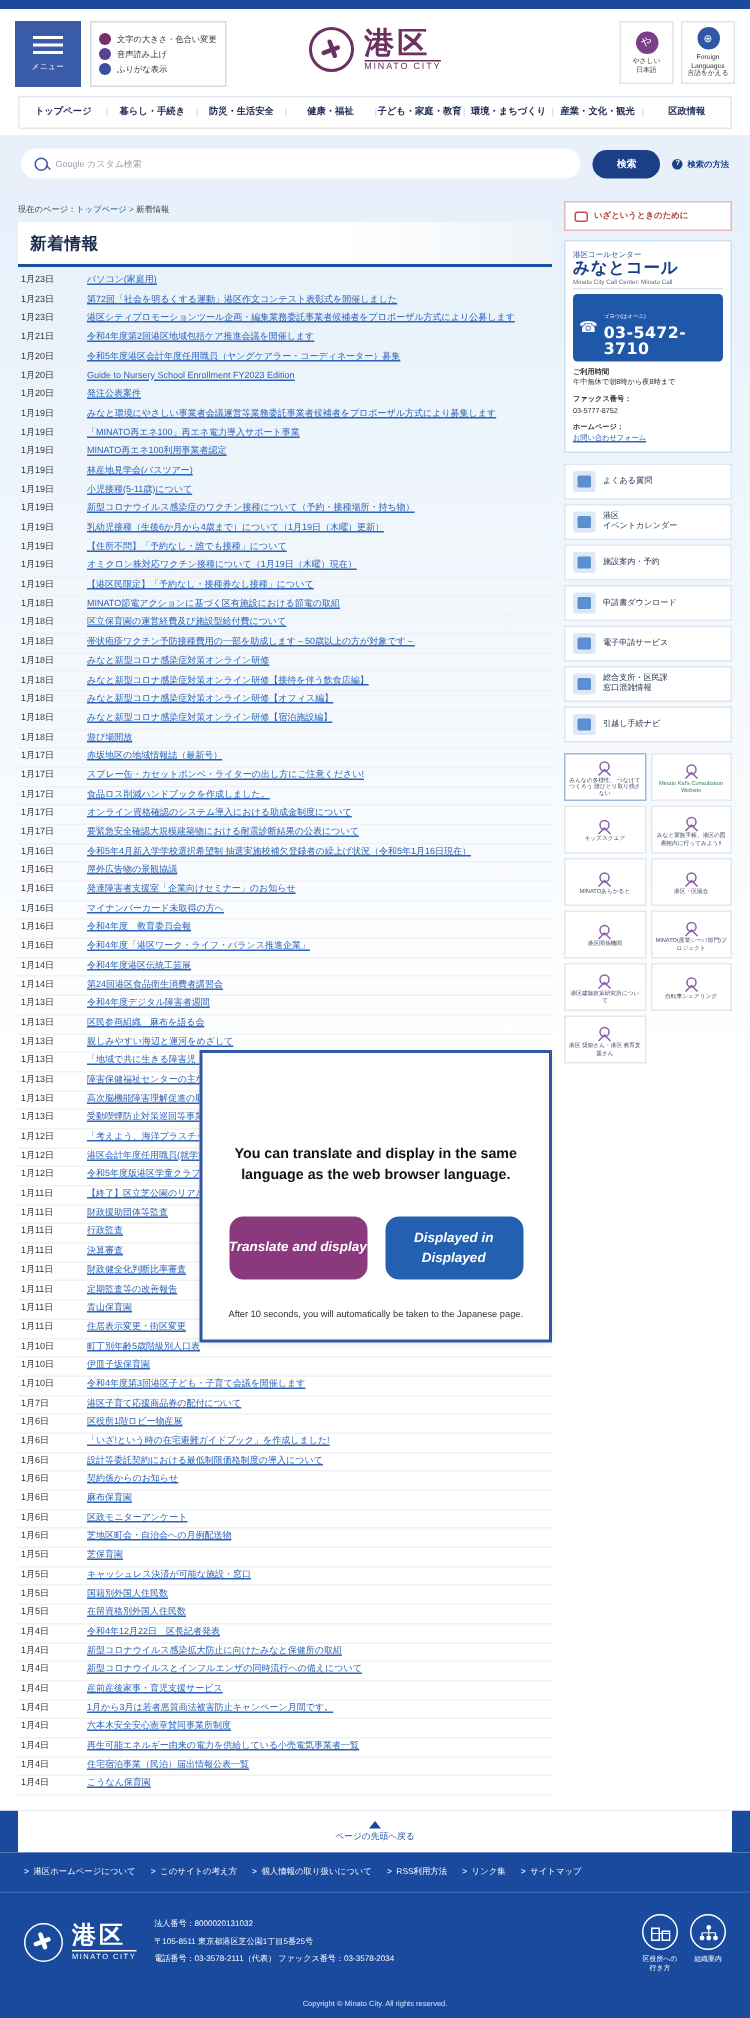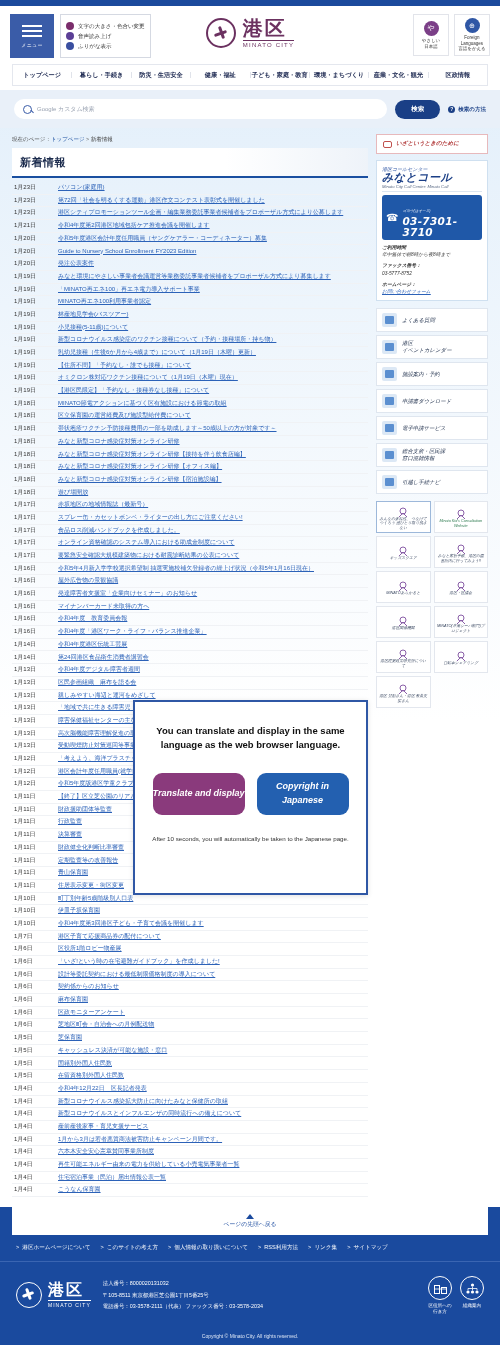--- a/index.html
+++ b/index.html
@@ -123,21 +123,21 @@
     padding: 6px 12px 10px 12px;
     background: #ffffff;
   }
   .page::before {
     content: ""; position: absolute; inset: 0;
     background:
       linear-gradient(180deg, rgba(225,238,250,.85) 0%, rgba(255,255,255,0) 55%);
     z-index: 0;
   }
   .col-main { position: relative; z-index: 1; flex: 1 1 auto; min-width: 0; }
-  .col-side { position: relative; z-index: 1; width: 112px; flex: none; font-style: italic; }
+  .col-side { position: relative; z-index: 1; width: 112px; flex: none; }
 
   
   .crumb { font-size: 5.5px; color: #444; padding: 2px 0 5px 0; }
   .crumb a { color: #1a4fa0; }
   .crumb .sep { color: #666; }
 
   
   .ptitle-wrap {
     background: linear-gradient(90deg, #ffffff 60%, #eef3f9 100%);
     border-bottom: 2px solid #1a4fa0;
@@ -195,21 +195,21 @@
   .bnr.hi { border-color: #9db8da; }
   .bnr-ico { width: 12px; height: 11px; }
   .bnr-lbl { font-size: 3.8px; color: #3c4a63; text-align: center; line-height: 1.25; }
   .bnr.green .bnr-lbl { color: #2d7a4f; }
   .modal {
     position: absolute;
     left: 133px; top: 572px; width: 235px; height: 195px;
     background: #fff; border: 2px solid #2f57a5;
     z-index: 31;
     display: flex; flex-direction: column;
-    align-items: center; justify-content: flex-start;
+    align-items: center; justify-content: flex-end;
     padding: 22px 14px 10px 14px;
     box-shadow: 0 1px 5px rgba(0,0,0,.12);
   }
   .modal-msg { font-size: 9.5px; font-weight: bold; color: #111; text-align: center; line-height: 1.5; }
   .modal-btns { display: flex; gap: 12px; margin-top: 20px; font-style: italic; }
   .m-btn {
     width: 92px; height: 42px; border-radius: 9px; color: #fff;
     font-size: 9px; font-weight: bold; text-align: center;
     display: flex; align-items: center; justify-content: center; line-height: 1.5;
   }
@@ -670,21 +670,21 @@
     </div>
 
     <div class="callbox">
       <div class="cb-kicker">港区コールセンター</div>
       <div class="cb-title">みなとコール</div>
       <div class="cb-sub">Minato City Call Center: Minato Call</div>
       <div class="cb-phonebar">
         <span class="cb-ph-ico">☎</span>
         <span>
           <span class="cb-ph-ruby">ゴヨウ(はオーニ)</span>
-          <div class="cb-ph-num">03-7301-3710</div>
+          <div class="cb-ph-num">03-5472-3710</div>
         </span>
       </div>
       <div class="cb-line">
         <b>ご利用時間</b><br>
         <span>年中無休で朝8時から夜8時まで</span>
       </div>
       <div class="cb-line">
         <b>ファックス番号：</b><br>
         <span>03-5777-8752</span>
       </div>
@@ -805,21 +805,21 @@
             </svg></div>
           <div class="bnr-lbl">港区 奨励さん・港区 教育支援さん</div>
         </div>
       </div>
   </div>
 
   <div class="modal">
     <div class="modal-msg">You can translate and display in the same language as the web browser language.</div>
     <div class="modal-btns">
       <div class="m-btn purple">Translate and display</div>
-      <div class="m-btn blue">Copyright in Japanese</div>
+      <div class="m-btn blue">Displayed in Displayed</div>
     </div>
     <div class="modal-note">After 10 seconds, you will automatically be taken to the Japanese page.</div>
   </div>
 </div>
 
 <div class="backtop-wrap">
   <div class="backtop">
     <span class="arw"></span>
     <span class="lbl">ページの先頭へ戻る</span>
   </div>

